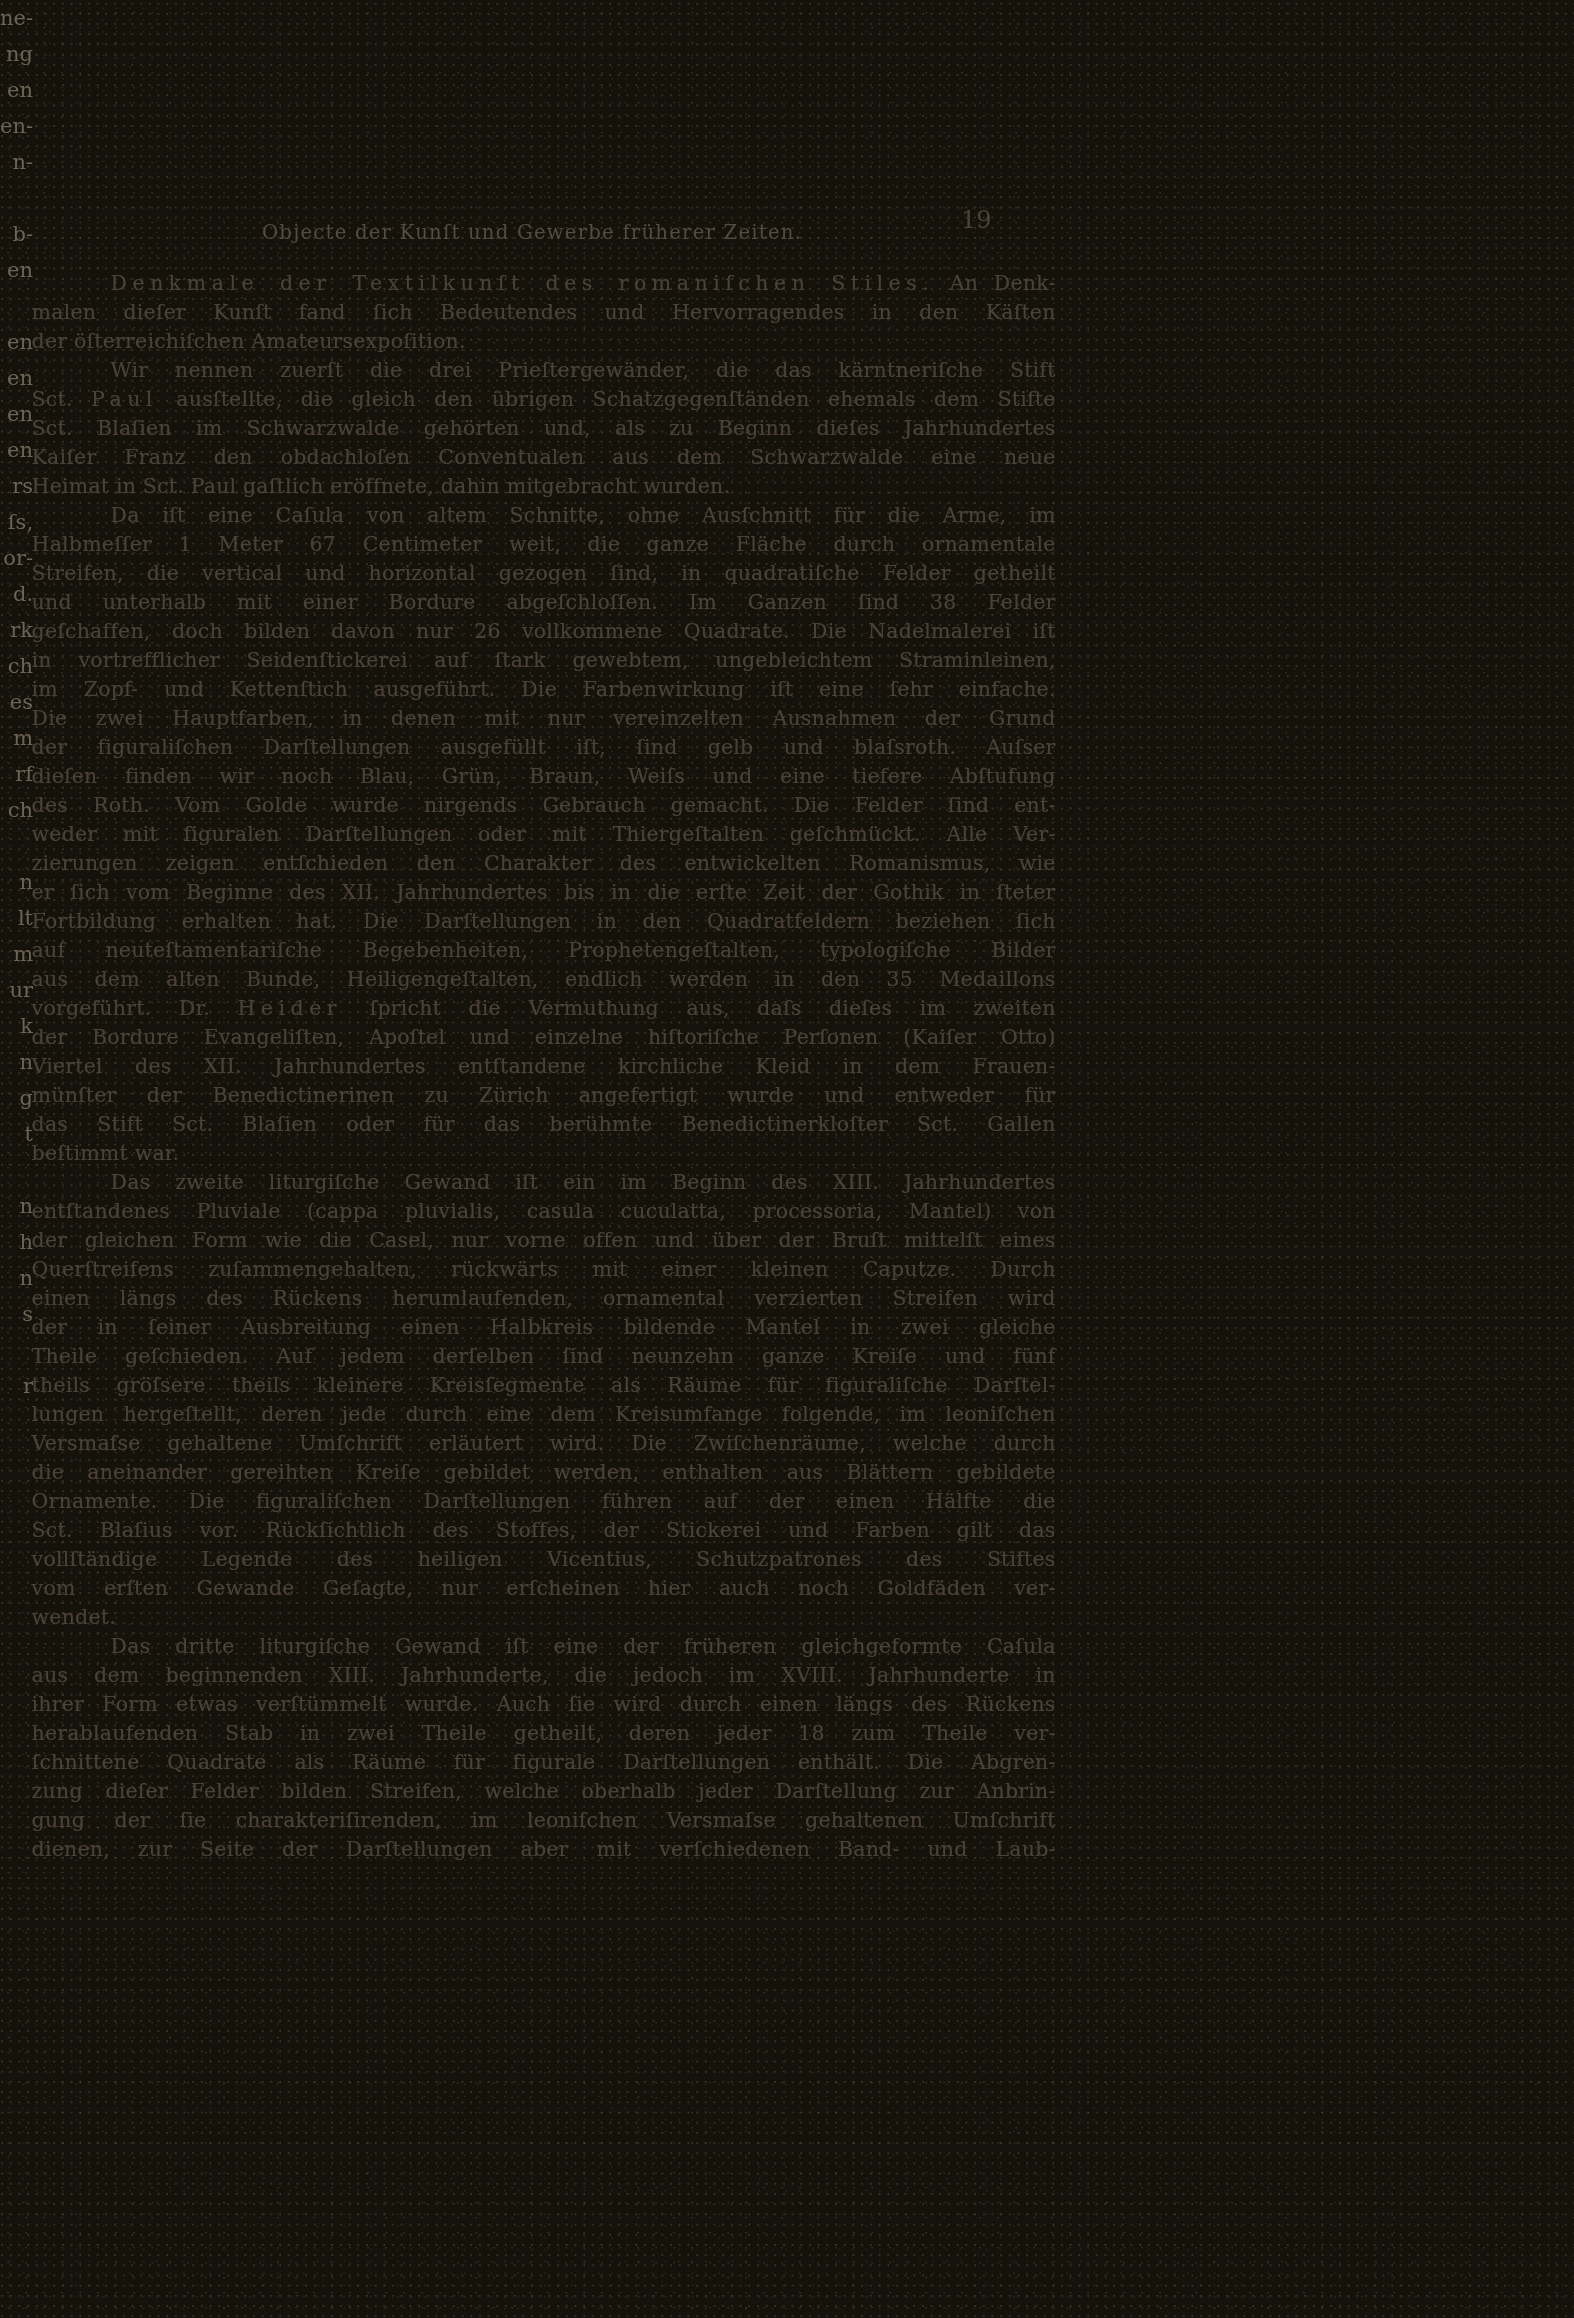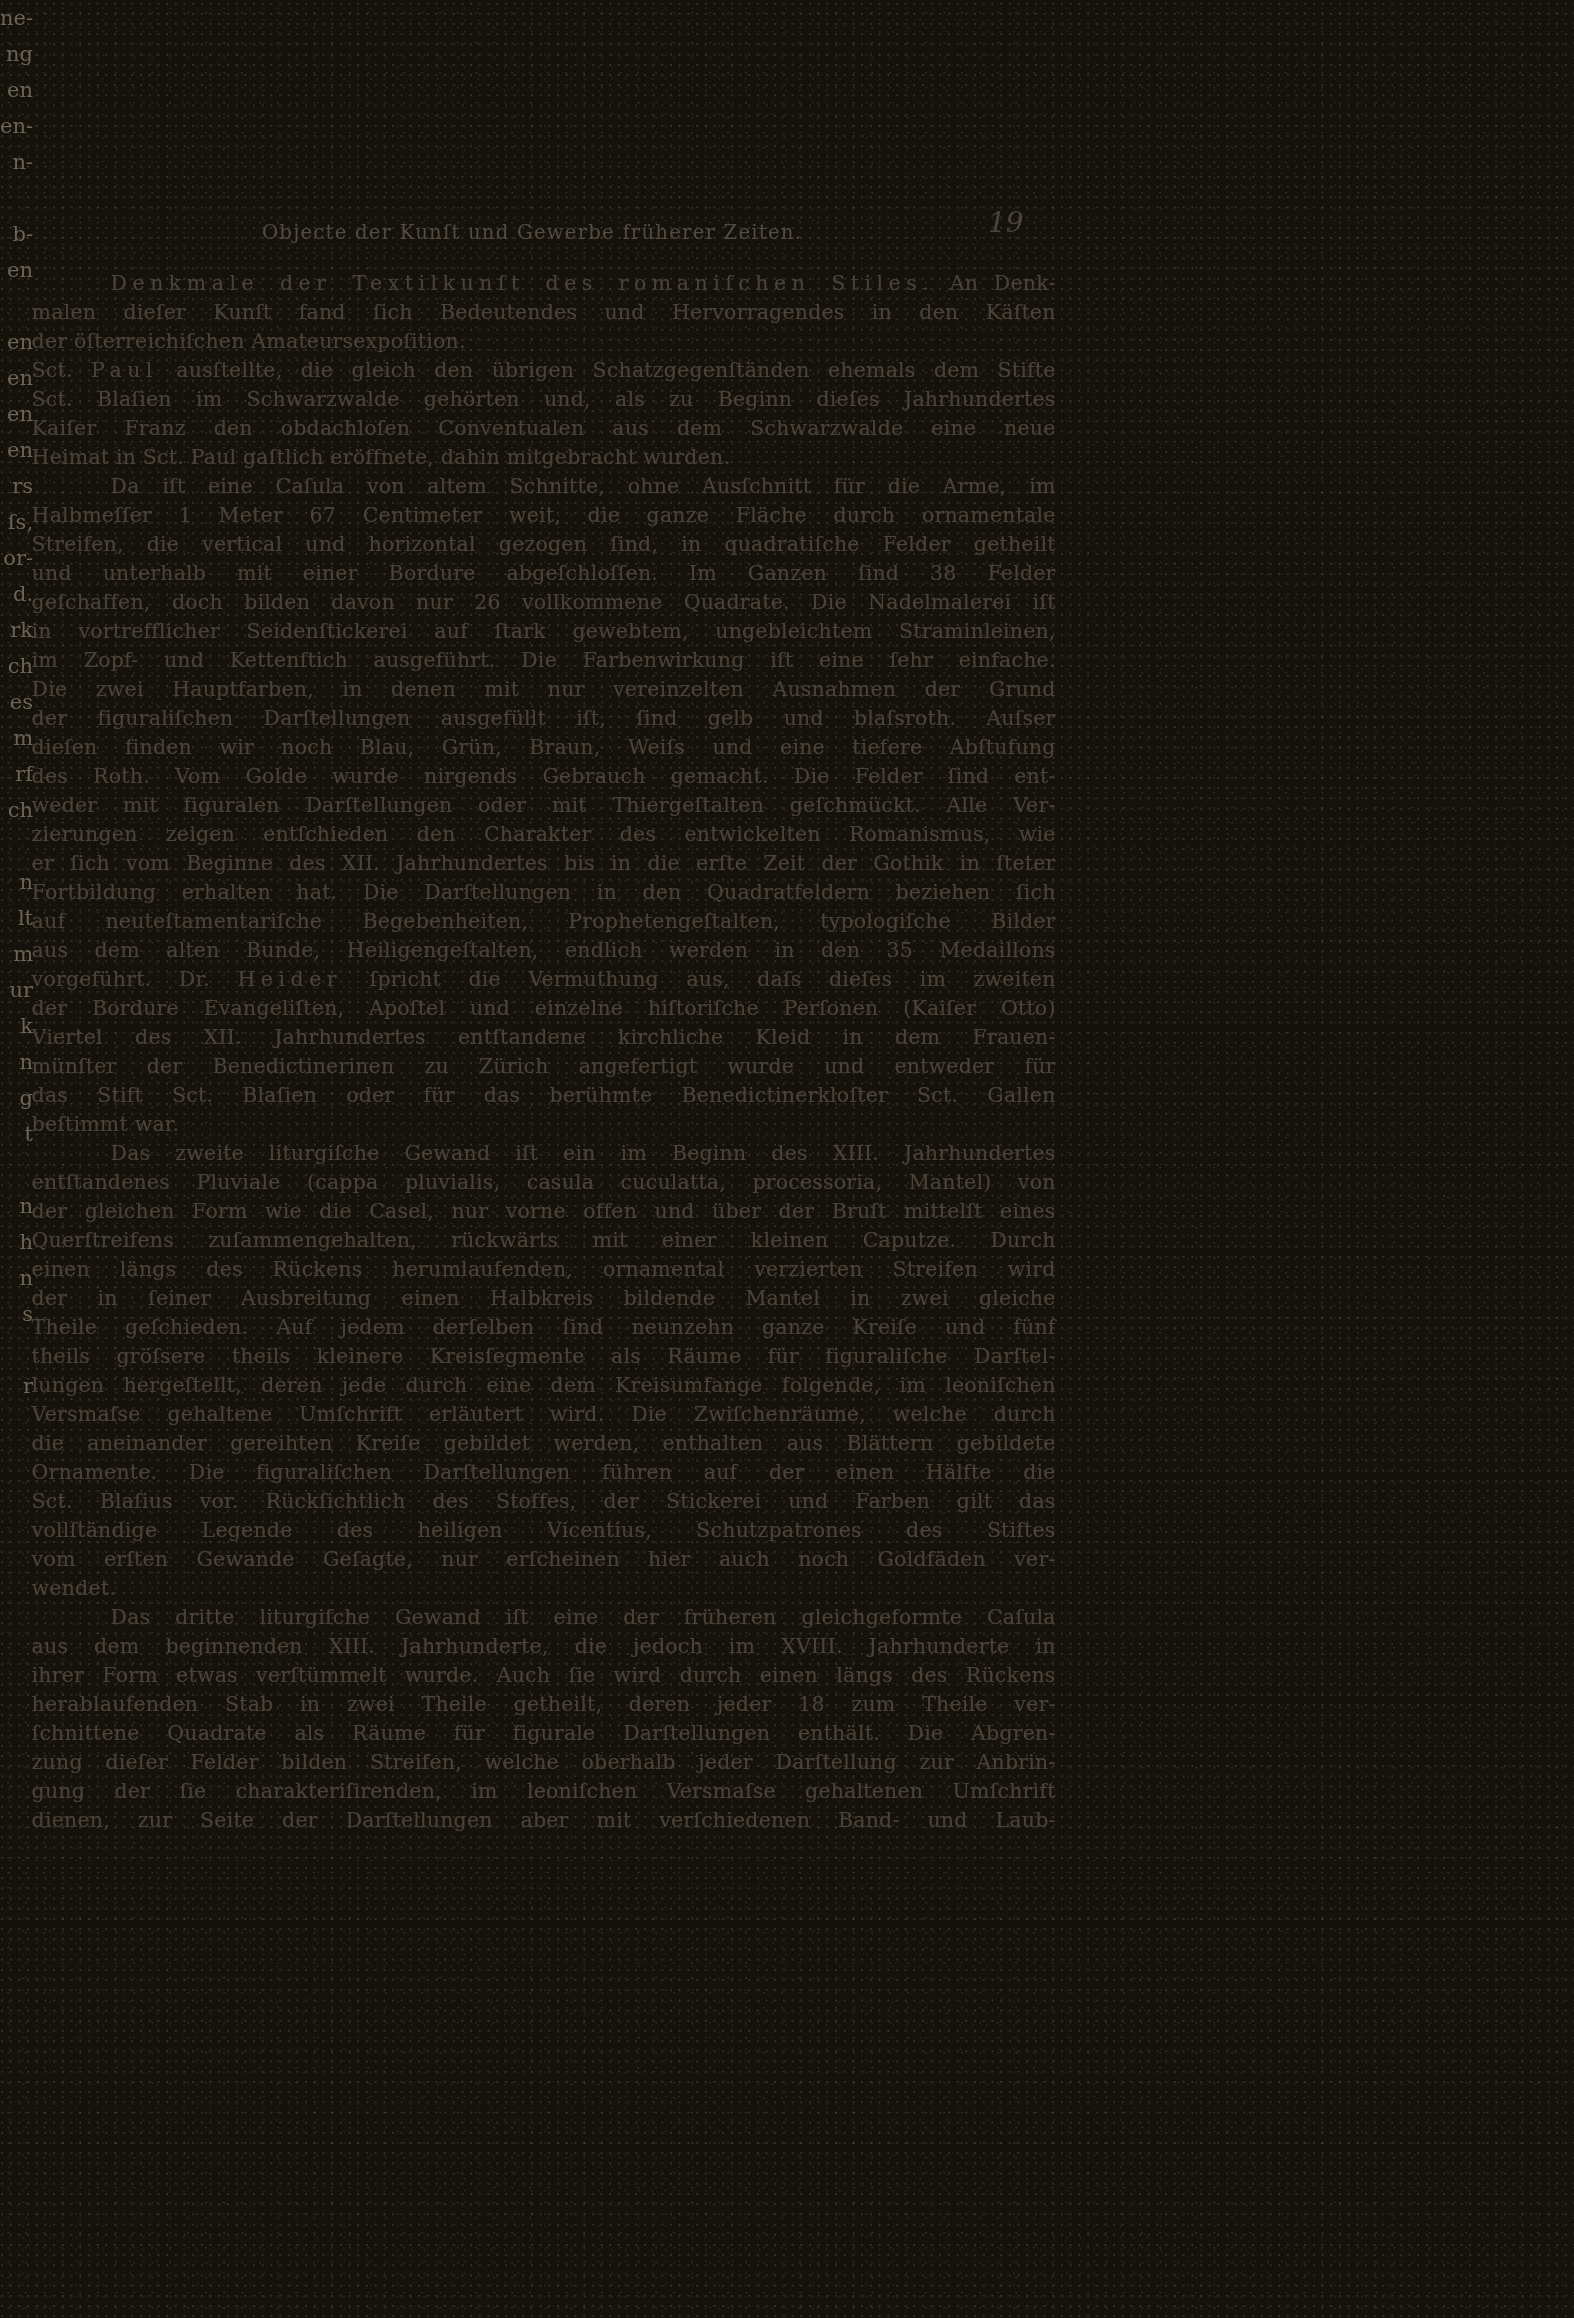--- a/index.html
+++ b/index.html
@@ -21,21 +21,21 @@
 
   
   .page{position:absolute;left:118;top:94;width:1624;height:2788;
     background:
       linear-gradient(90deg, rgba(130,100,62,.30) 0, rgba(130,100,62,.10) 3%, rgba(130,100,62,0) 7%, rgba(130,100,62,0) 94%, rgba(130,100,62,.18) 100%),
       radial-gradient(130% 105% at 45% 38%, #f4e7c8 0%, #f0e2c1 55%, #e6d5ae 86%, #dcc9a0 100%);
     border-radius:2.4px 7.9px 0 0;}
   .running-head{position:absolute;left:0;top:0;width:100%;height:47px;}
   .head-title{position:absolute;left:254px;top:221px;font-size:19.7px;letter-spacing:1.2px;
     color:#554c41;white-space:nowrap;}
-  .head-pagenum{position:absolute;left:980px;top:206px;font-size:28px;color:#4c443a;font-style:italic;}
+  .head-pagenum{position:absolute;left:953px;top:206px;font-size:24px;color:#4c443a;}
   .text-block{position:absolute;left:23.6px;top:269px;width:1024px;color:#49413700;}
   .tline{height:29px;line-height:29px;font-size:20.5px;color:#4a4238;
     text-align:justify;text-align-last:justify;letter-spacing:0.2px;
     text-shadow:0 0 0.8px rgba(86,74,60,.45);overflow:visible;white-space:normal;}
   .tline.first{text-indent:79px;}
   .tline.last{text-align-last:left;}
   .sperr{letter-spacing:5.5px;}
 
   
   .tb-marble-blue{position:absolute;left:0;top:56;width:88;height:46;
@@ -143,20 +143,21 @@
 
   <div class="page">
     <div class="running-head">
       <span class="head-title">Objecte der Kunſt und Gewerbe früherer Zeiten.</span>
       <span class="head-pagenum">19</span>
     </div>
     <div class="text-block">
         <div class="tline first"><span class="sperr">Denkmale der Textilkunſt des romaniſchen Stiles.</span> An Denk-</div>
         <div class="tline">malen dieſer Kunſt fand ſich Bedeutendes und Hervorragendes in den Käſten</div>
         <div class="tline last">der öſterreichiſchen Amateursexpoſition.</div>
+        <div class="tline first">Wir nennen zuerſt die drei Prieſtergewänder, die das kärntneriſche Stift</div>
         <div class="tline">Sct. <span class="sperr">Paul</span> ausſtellte, die gleich den übrigen Schatzgegenſtänden ehemals dem Stifte</div>
         <div class="tline">Sct. Blaſien im Schwarzwalde gehörten und, als zu Beginn dieſes Jahrhundertes</div>
         <div class="tline">Kaiſer Franz den obdachloſen Conventualen aus dem Schwarzwalde eine neue</div>
         <div class="tline last">Heimat in Sct. Paul gaſtlich eröffnete, dahin mitgebracht wurden.</div>
         <div class="tline first">Da iſt eine Caſula von altem Schnitte, ohne Ausſchnitt für die Arme, im</div>
         <div class="tline">Halbmeſſer 1 Meter 67 Centimeter weit, die ganze Fläche durch ornamentale</div>
         <div class="tline">Streifen, die vertical und horizontal gezogen ſind, in quadratiſche Felder getheilt</div>
         <div class="tline">und unterhalb mit einer Bordure abgeſchloſſen.  Im Ganzen ſind 38 Felder</div>
         <div class="tline">geſchaffen, doch bilden davon nur 26 vollkommene Quadrate. Die Nadelmalerei iſt</div>
         <div class="tline">in vortrefflicher Seidenſtickerei auf ſtark gewebtem, ungebleichtem Straminleinen,</div>

